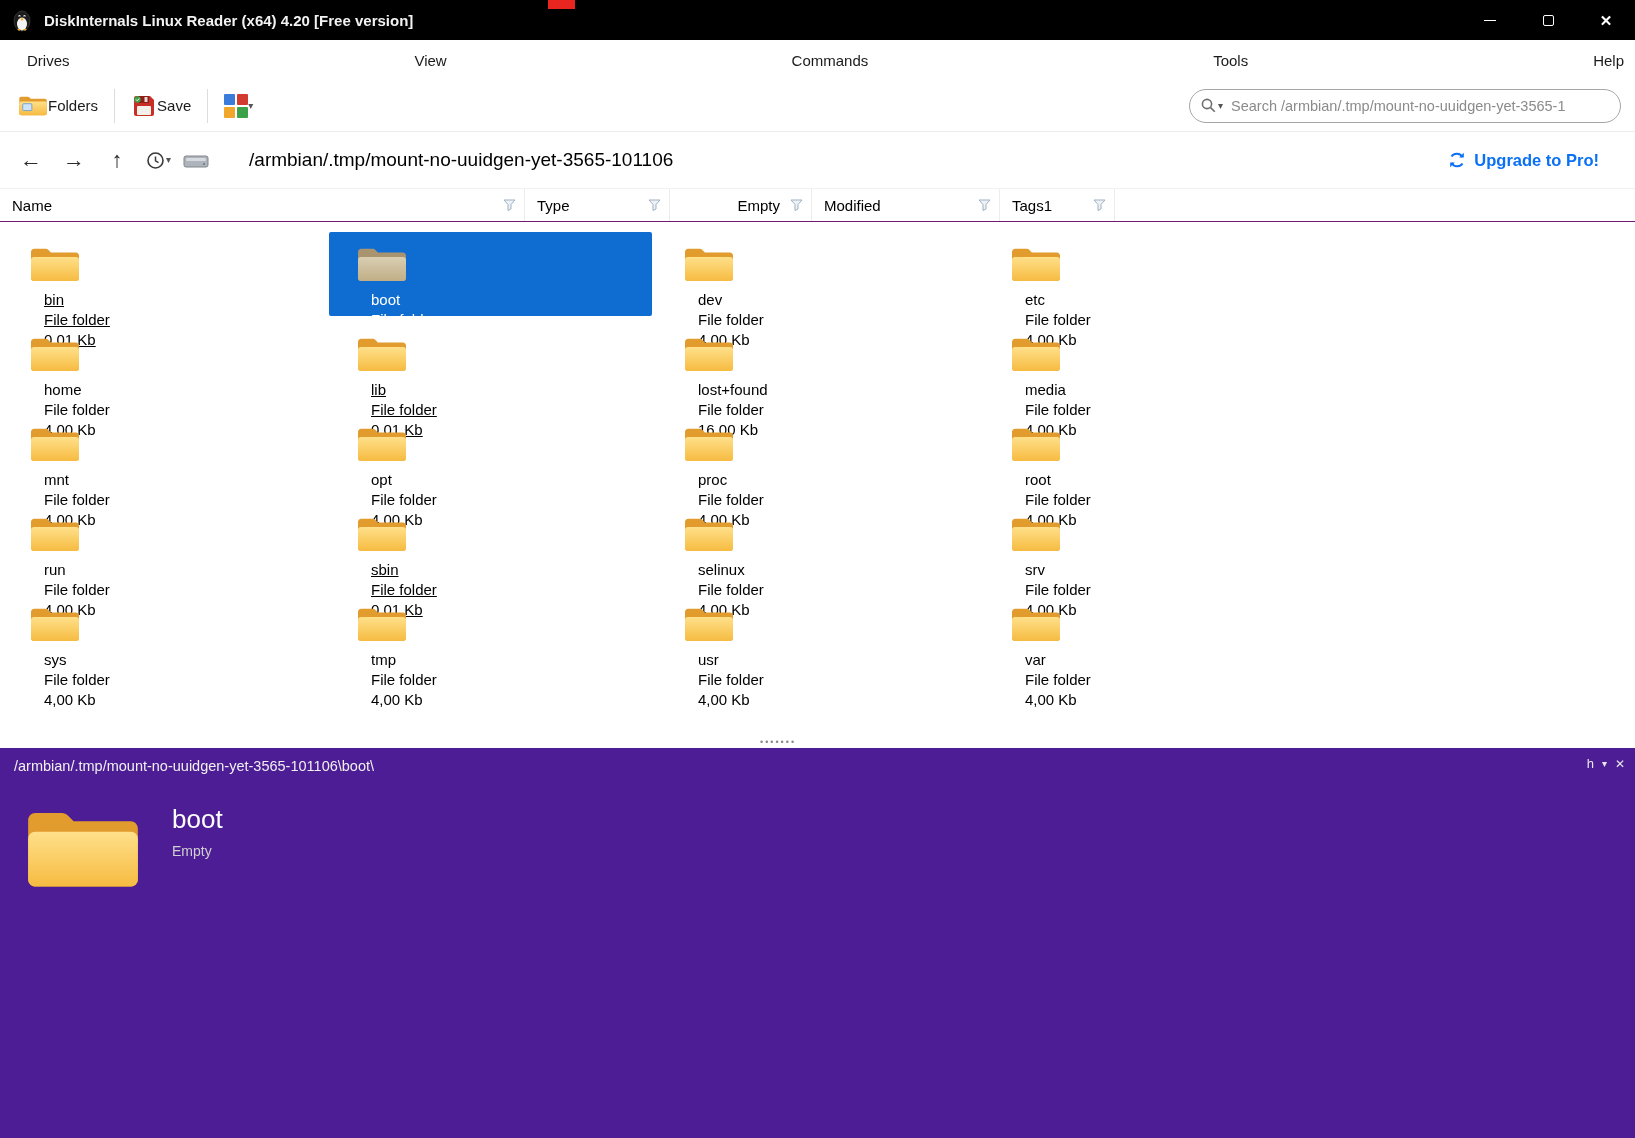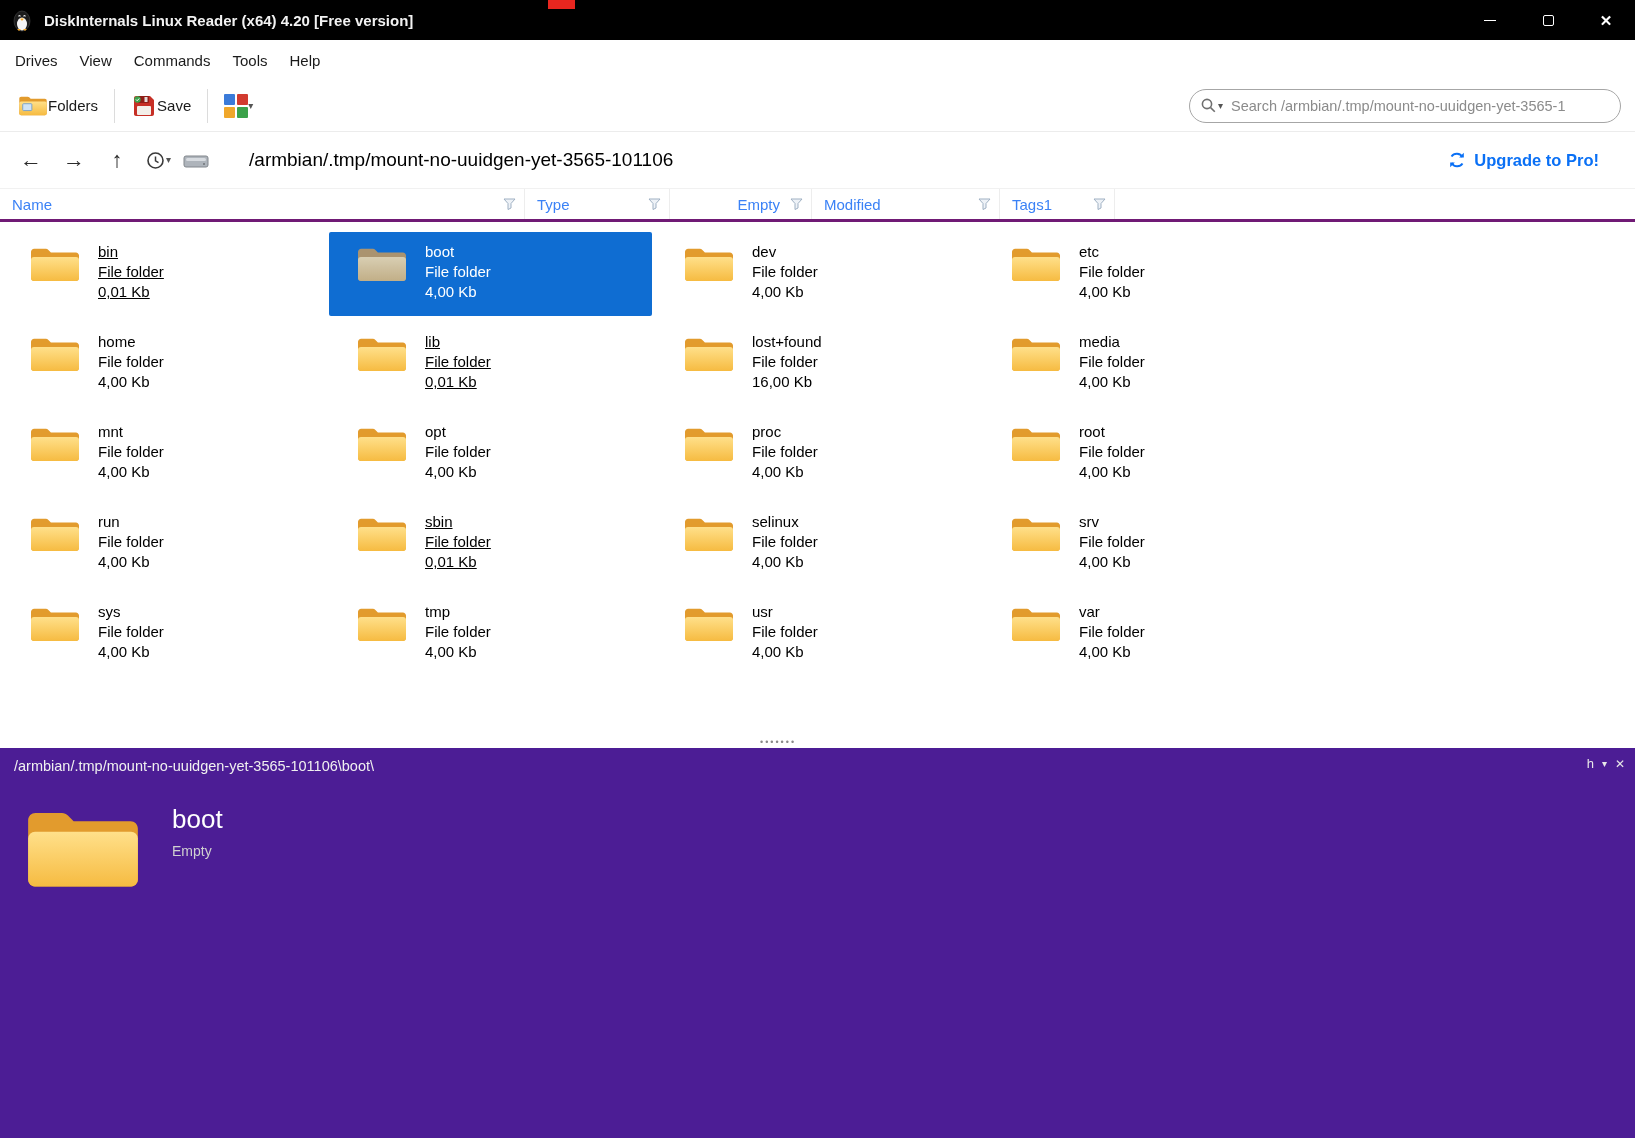--- a/index.html
+++ b/index.html
@@ -19,21 +19,21 @@
   .app-icon { width:24px; height:24px; display:inline-block; }
   .title-text { font-size:15px; margin-left:10px; color:#f2f2f2; }
   .red-artifact { position:absolute; left:548px; top:0; width:27px; height:9px; background:#e8261f; }
   .win-controls { position:absolute; right:0; top:0; height:40px; display:flex; }
   .win-btn { width:58px; height:40px; display:flex; align-items:center; justify-content:center; color:#fff; }
   .glyph-min { width:12px; height:1px; background:#fff; display:block; }
   .glyph-max { width:11px; height:11px; border:1.4px solid #fff; border-radius:2px; display:block; }
   .glyph-close { font-size:15px; line-height:1; }
 
   
-  .menubar { height:40px; display:flex; align-items:center; padding-left:4px; flex:0 0 auto; }
+  .menubar { height:40px; display:flex; align-items:center; padding-left:16px; flex:0 0 auto;justify-content:space-between; }
   .menu-item { padding:0 11px; font-size:15px; color:#1a1a1a; cursor:default; }
 
   
   .toolbar {
     height:52px; display:flex; align-items:center; padding-left:10px;
     position:relative; border-bottom:1px solid #ececec; flex:0 0 auto;
   }
   .tool-btn { display:flex; align-items:center; padding:4px 8px; font-size:15px; color:#1a1a1a; }
   .tool-sep { width:1px; height:34px; background:#dcdcdc; margin:0 8px; }
   .grid-icon { width:24px; height:24px; display:grid; grid-template-columns:11px 11px; grid-template-rows:11px 11px; gap:2px; }
@@ -54,34 +54,34 @@
 
   
   .navbar { height:56px; display:flex; align-items:center; padding-left:16px; position:relative; flex:0 0 auto; }
   .nav-arrow { font-size:22px; color:#2b2b2b; width:30px; text-align:center; margin-right:13px; }
   .nav-icon { display:flex; align-items:center; margin-right:12px; }
   .path-text { font-size:19px; color:#000; margin-left:28px; }
   .upgrade { position:absolute; right:36px; display:flex; align-items:center; gap:7px;
              color:#0a70f5; font-weight:bold; font-size:16.5px; }
 
   
-  .headers { height:34px; display:flex; border-top:1px solid #f1f1f1; border-bottom:3px solid #701a75;
-             font-size:15px; color:#3b82f6; flex:0 0 auto; }
+  .headers { height:34px; display:flex; border-top:1px solid #f1f1f1; border-bottom:1px solid #701a75;
+             font-size:15px; color:#000000; flex:0 0 auto; }
   .hcell { display:flex; align-items:center; border-right:1px solid #ededed; padding:0 8px 0 12px; }
   .hcell .hlabel { flex:1; }
   .hcell.right .hlabel { text-align:right; padding-right:10px; }
   .hc-name { width:525px; } .hc-type { width:145px; } .hc-size { width:142px; }
   .hc-mod { width:188px; } .hc-tags { width:115px; } .hc-fill { flex:1; border-right:none; }
 
   
   .filegrid {
     height:518px; display:grid; grid-template-columns:repeat(4, 327px);
     grid-auto-rows:90px; align-content:start; padding:8px 0 0 0; overflow:hidden; flex:0 0 auto;
   }
-  .tile { width:323px; height:84px; margin:2px; border-radius:2px; display:flex; padding:6px 0 0 26px; }
+  .tile { width:323px; height:84px; margin:2px; border-radius:2px; display:flex; padding:6px 0 0 26px;flex-direction:column; }
   .tile-text { margin-left:16px; font-size:15px; line-height:20px; color:#000; padding-top:4px; }
   .tile .folder-svg { width:54px; height:42px; margin-top:6px; flex:0 0 auto; }
   .tile.selected { background:#0f6dd2; }
   .tile.selected .tile-text { color:#fff; }
   .tile.selected .folder-svg { filter:saturate(0.35) brightness(0.92); }
   .tile.link .tile-text div { text-decoration:underline; }
 
   
   .splitter { height:8px; background:#fff; position:relative; flex:0 0 auto; }
   .grip { position:absolute; left:760px; top:-3px; letter-spacing:2px; color:#8a8a8a; font-size:9px; }

